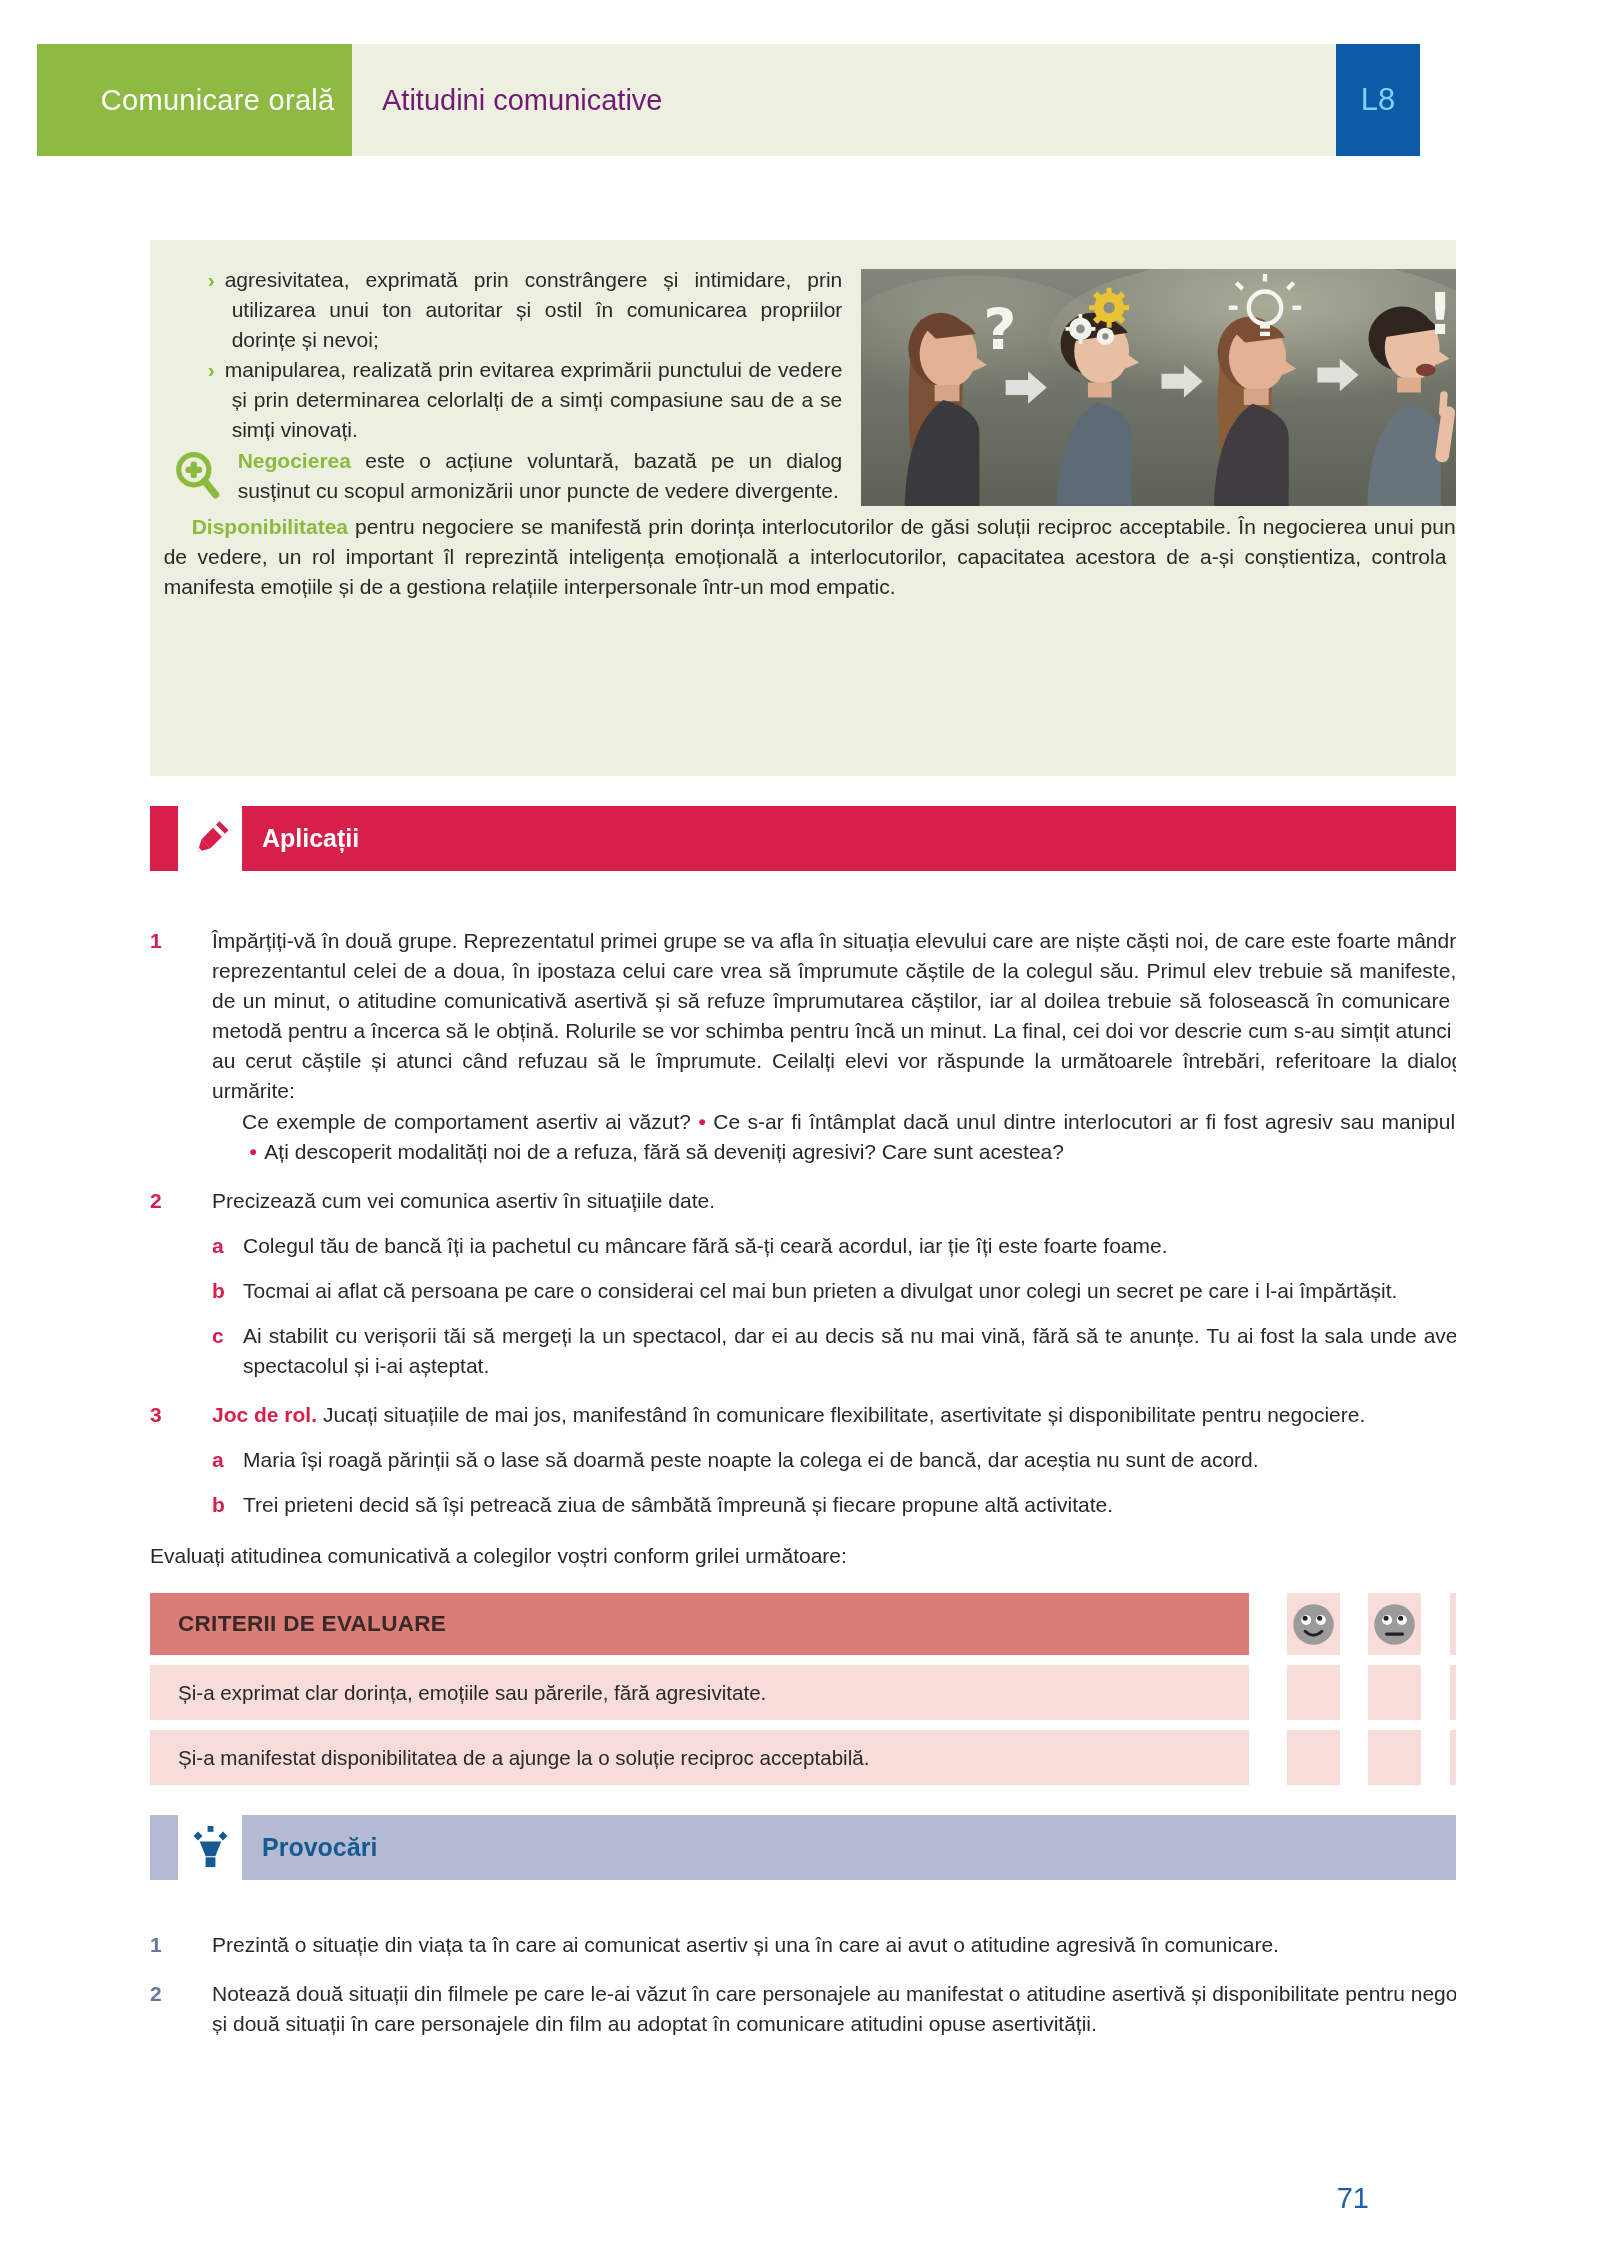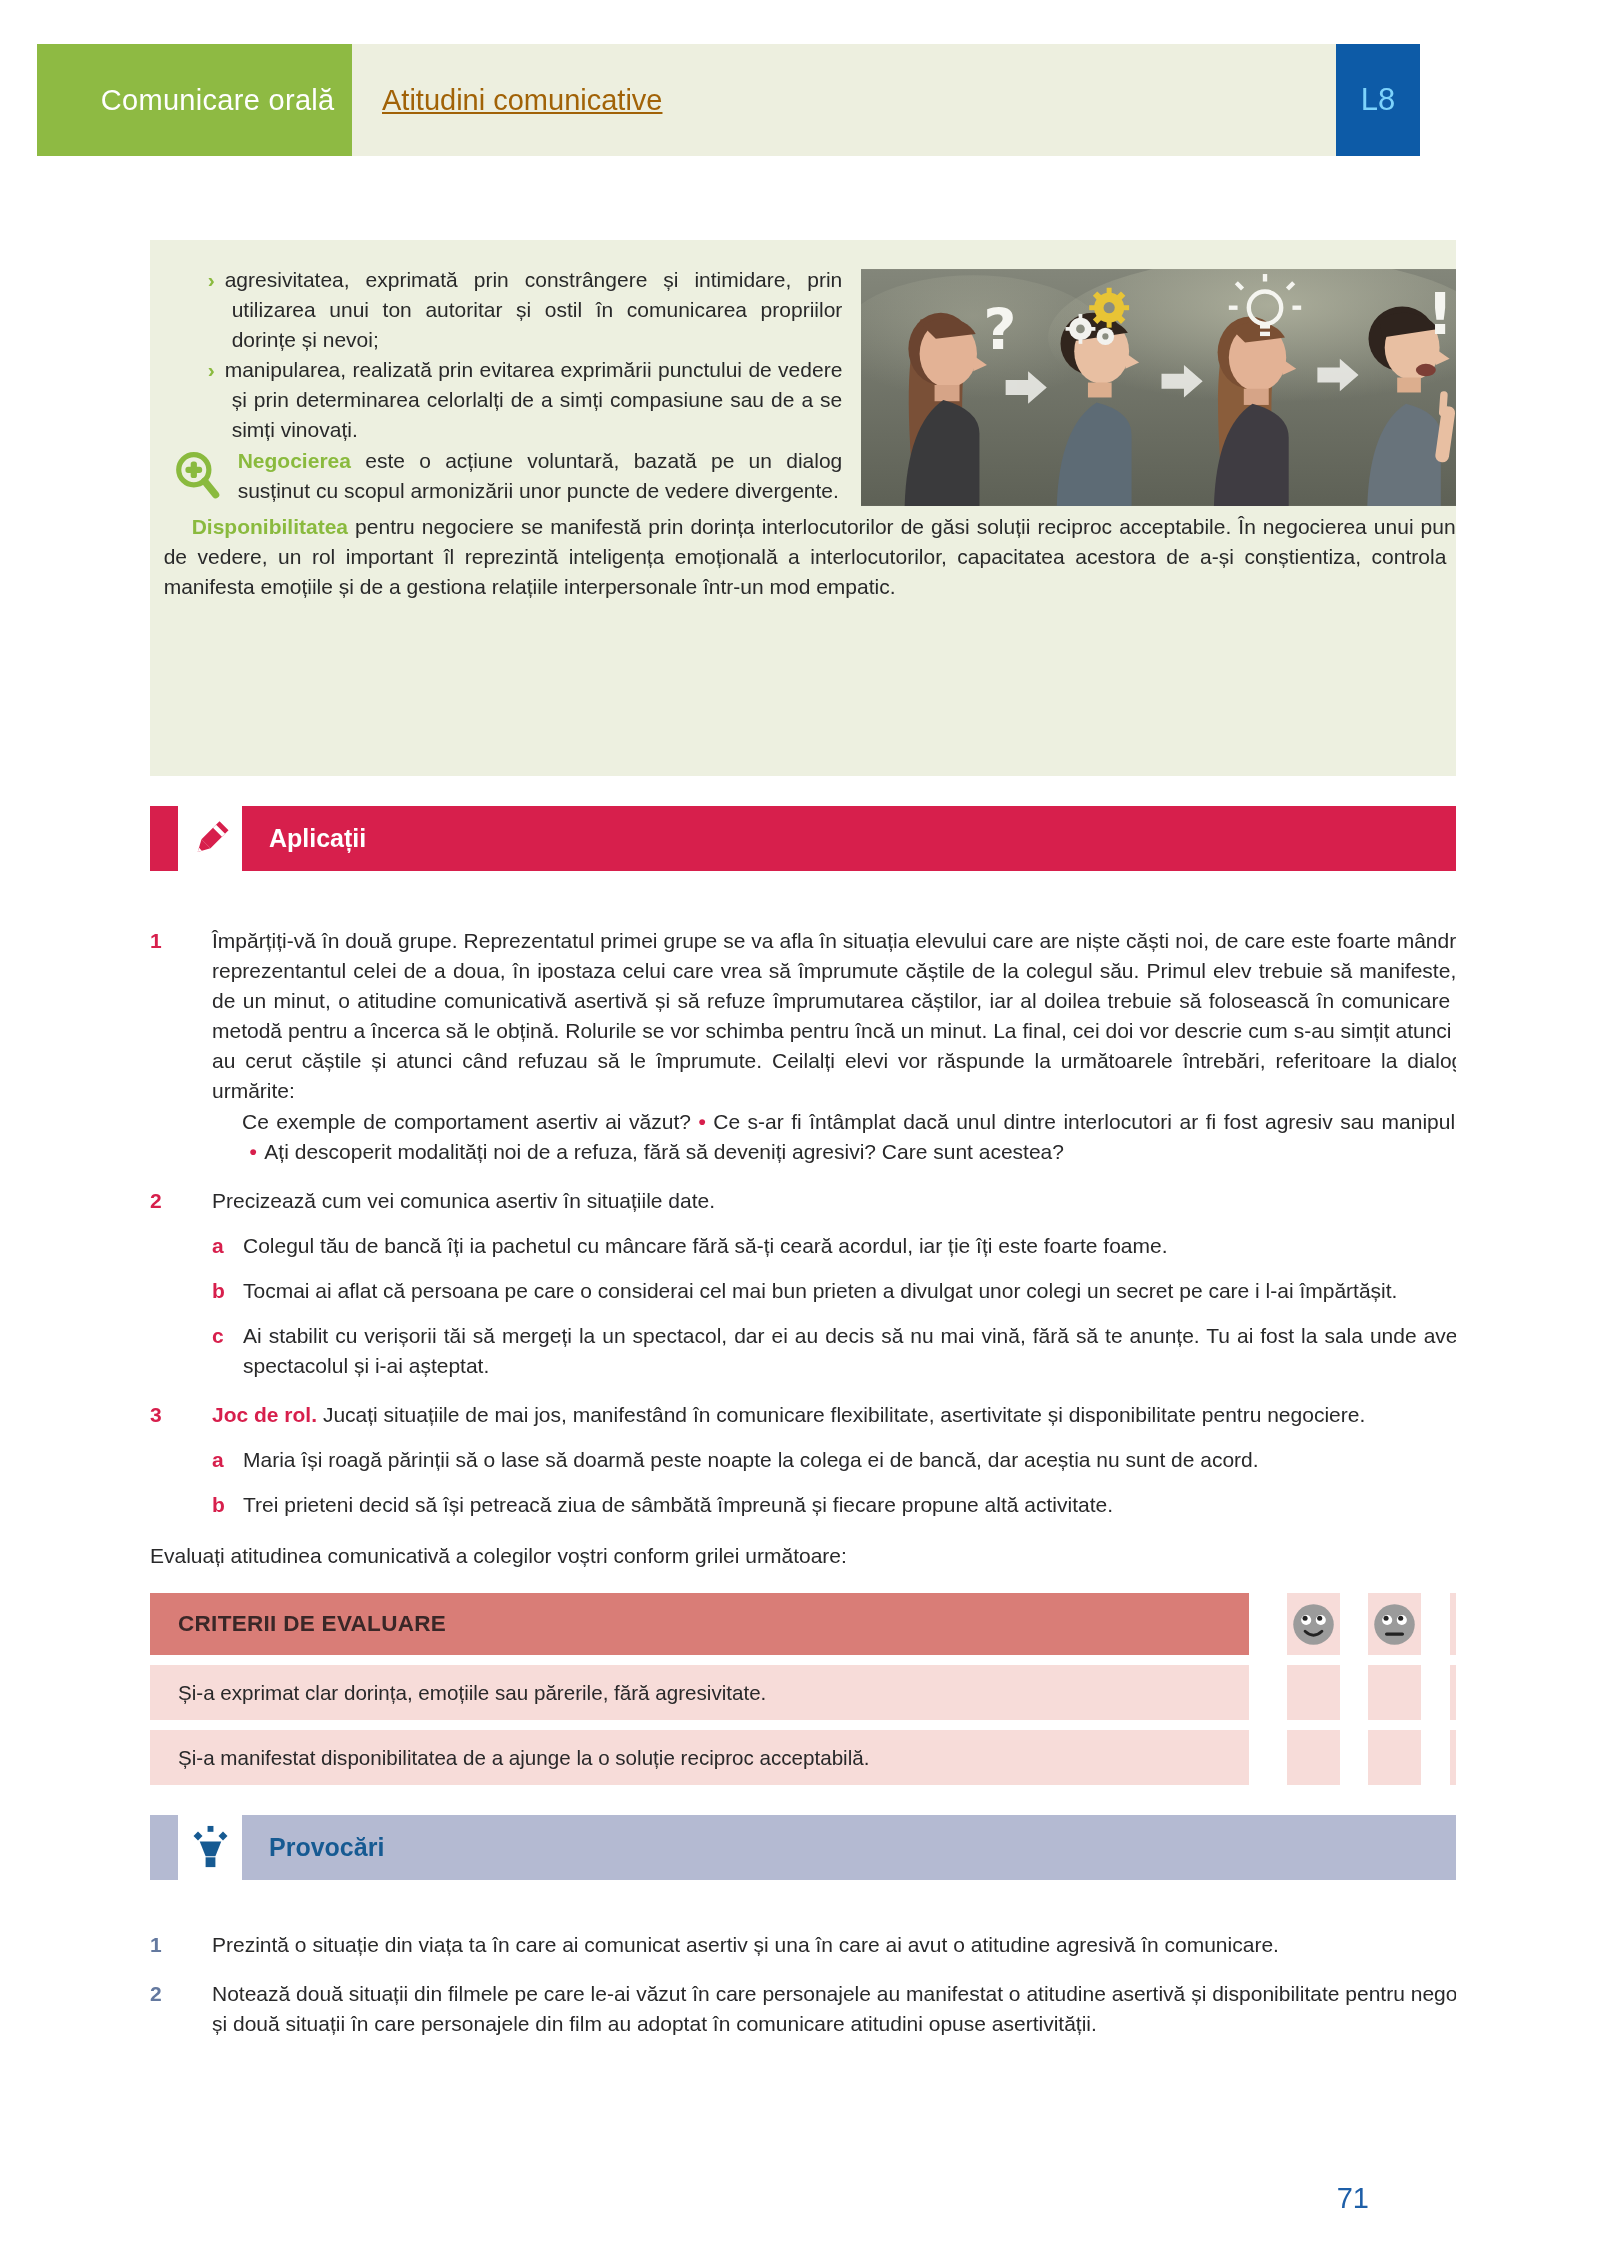--- a/index.html
+++ b/index.html
@@ -14,22 +14,22 @@
 
   
   .header { display:flex; margin: 44px 36px 0 37px; height: 112px; }
   .hdr-section {
     width: 315px; background:#8eba43; color:#ffffff;
     display:flex; align-items:center; justify-content:flex-end;
     font-size: 29px; font-weight: 400; padding-right: 17.5px; box-sizing: border-box;
     letter-spacing: 0.3px;
   }
   .hdr-strip {
-    flex:1; background:#edefdf; color:#a16207;
-    display:flex; align-items:center; font-size:29px; padding-left:30px; box-sizing:border-box;text-decoration:underline;
+    flex:1; background:#edefdf; color:#701a75;
+    display:flex; align-items:center; font-size:29px; padding-left:30px; box-sizing:border-box;
   }
   .hdr-lesson {
     width:84px; background:#0d5ba7; color:#7dd3fc;
     display:flex; align-items:center; justify-content:center; font-size:31px; font-weight:400;
   }
 
   
   .content { margin-left:150px; width:1353px; }
 
   
@@ -45,21 +45,21 @@
   .ib-nego { position:relative; margin-left:74px; margin-top:1.2px; text-align:justify; }
   .nego-icon { position:absolute; left:-65px; top:3.7px; width:52px; height:52px; }
   .ib-dispo { margin-top:6.2px; text-align:justify; }
   .ib-dispo .first-indent { display:inline-block; width:28px; }
   .photo-wrap { float:right; width:611px; height:237px; margin:3.7px 0 0 18.7px; }
 
   
   .section-bar { display:flex; height:65px; margin-top:30px; }
   .bar-square { width:28px; }
   .bar-icon-tile { width:64px; background:#ffffff; display:flex; align-items:center; justify-content:center; }
-  .bar-main { flex:1; display:flex; align-items:center; padding-left:27px; color:#ffffff; font-size:25px; font-weight:bold; }
+  .bar-main { flex:1; display:flex; align-items:center; padding-left:20px; color:#ffffff; font-size:25px; font-weight:bold; }
   .crimson .bar-square, .crimson .bar-main { background:#d71f4c; }
   .lavender .bar-square, .lavender .bar-main { background:#b4bad2; }
   .lavender .bar-main { color:#165a92; }
 
   
   .num-item { display:flex; margin-top:18.7px; font-size:21px; line-height:30px; }
   .num-item.first { margin-top:55px; }
   .num-gutter { width:62px; flex:0 0 62px; font-weight:bold; color:#d71f4c; }
   .challenges .num-gutter { color:#64799f; }
   .num-body { flex:1; text-align:justify; }

